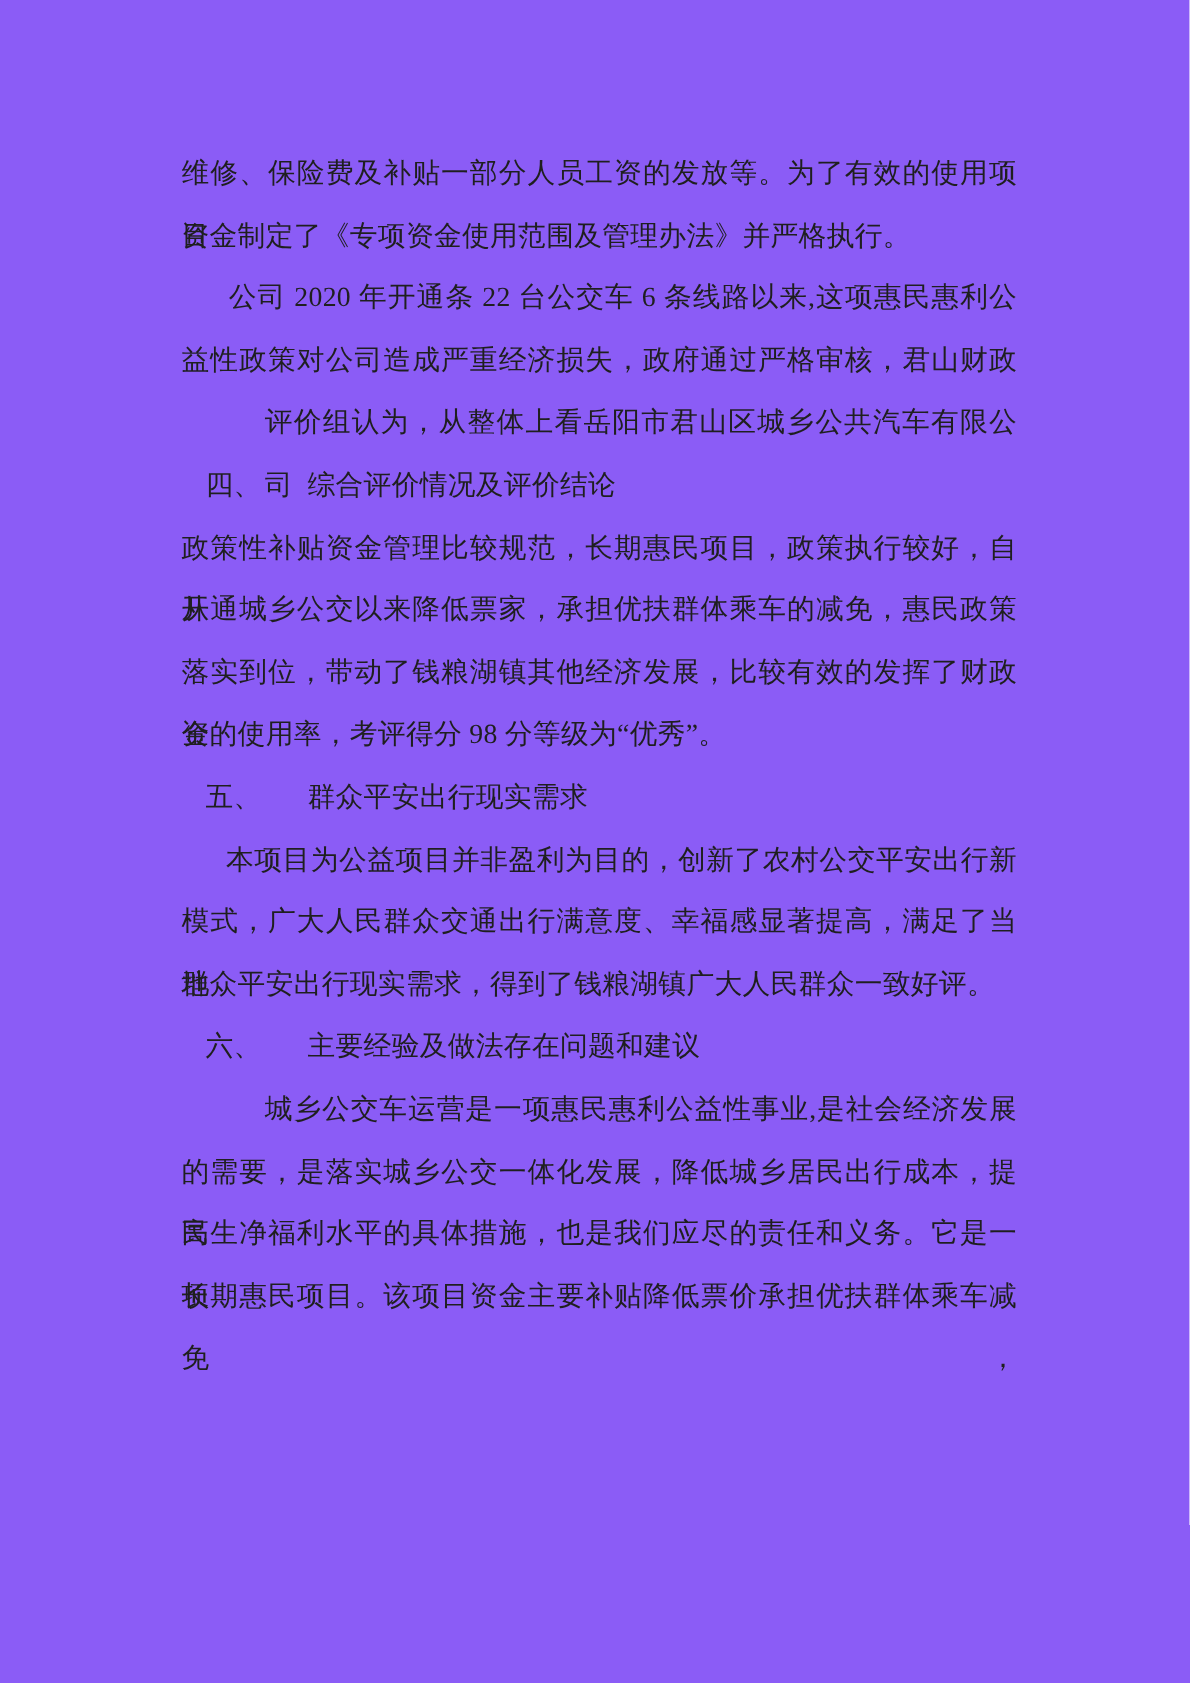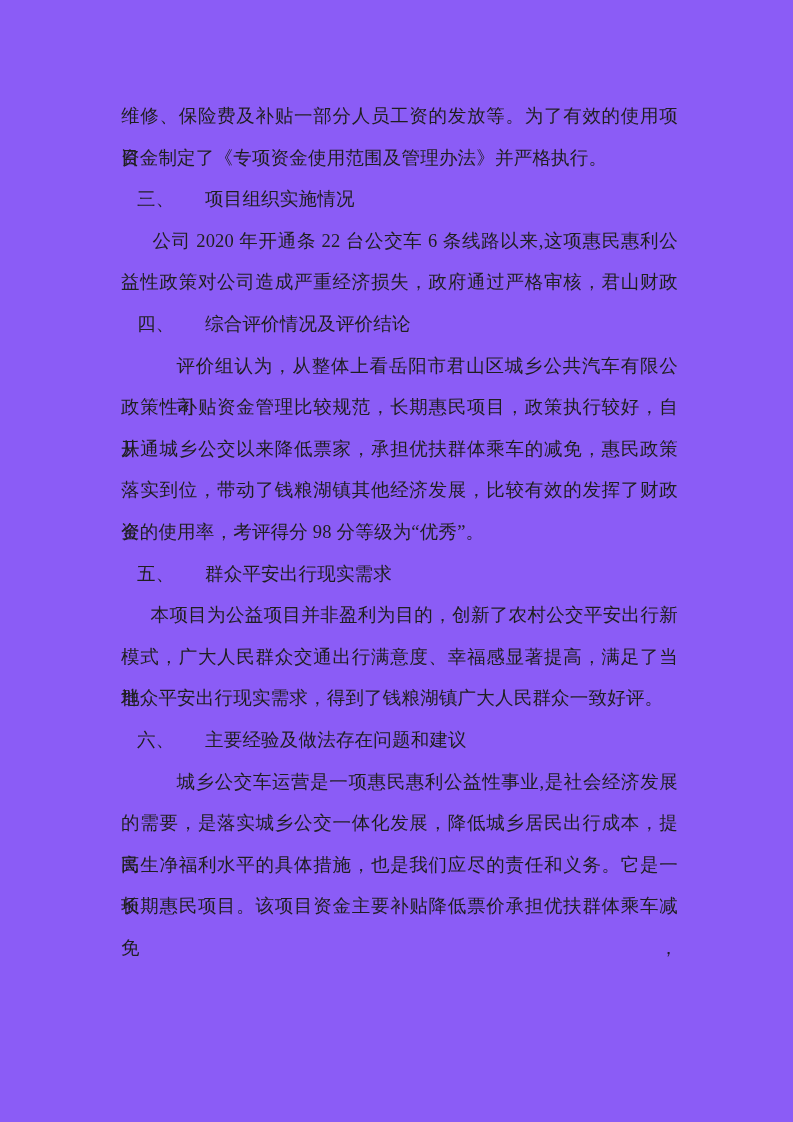--- a/index.html
+++ b/index.html
@@ -42,25 +42,24 @@
     width: 68px;
   }
 </style>
 </head>
 <body>
 
 <div class="page">
   <div class="content" id="doc-content">
       <div class="line body justify">维修、保险费及补贴一部分人员工资的发放等。为了有效的使用项目</div>
       <div class="line body">资金制定了《专项资金使用范围及管理办法》并严格执行。</div>
-      <div class="line heading"><span class="h-num">三、</span><span class="h-title">项目组织实施情况</span></div>
       <div class="line body justify" style="padding-left: 31.45px;">公司 2020 年开通条 22 台公交车 6 条线路以来,这项惠民惠利公</div>
       <div class="line body justify">益性政策对公司造成严重经济损失，政府通过严格审核，君山财政</div>
+      <div class="line body justify" style="padding-left: 55.5px;">评价组认为，从整体上看岳阳市君山区城乡公共汽车有限公司</div>
       <div class="line heading"><span class="h-num">四、</span><span class="h-title">综合评价情况及评价结论</span></div>
-      <div class="line body justify" style="padding-left: 55.5px;">评价组认为，从整体上看岳阳市君山区城乡公共汽车有限公司</div>
       <div class="line body justify">政策性补贴资金管理比较规范，长期惠民项目，政策执行较好，自从</div>
       <div class="line body justify">开通城乡公交以来降低票家，承担优扶群体乘车的减免，惠民政策</div>
       <div class="line body justify">落实到位，带动了钱粮湖镇其他经济发展，比较有效的发挥了财政资</div>
       <div class="line body">金的使用率，考评得分 98 分等级为“优秀”。</div>
       <div class="line heading"><span class="h-num">五、</span><span class="h-title">群众平安出行现实需求</span></div>
       <div class="line body justify" style="padding-left: 29.6px;">本项目为公益项目并非盈利为目的，创新了农村公交平安出行新</div>
       <div class="line body justify">模式，广大人民群众交通出行满意度、幸福感显著提高，满足了当地</div>
       <div class="line body">群众平安出行现实需求，得到了钱粮湖镇广大人民群众一致好评。</div>
       <div class="line heading"><span class="h-num">六、</span><span class="h-title">主要经验及做法存在问题和建议</span></div>
       <div class="line body justify" style="padding-left: 55.5px;">城乡公交车运营是一项惠民惠利公益性事业,是社会经济发展</div>

